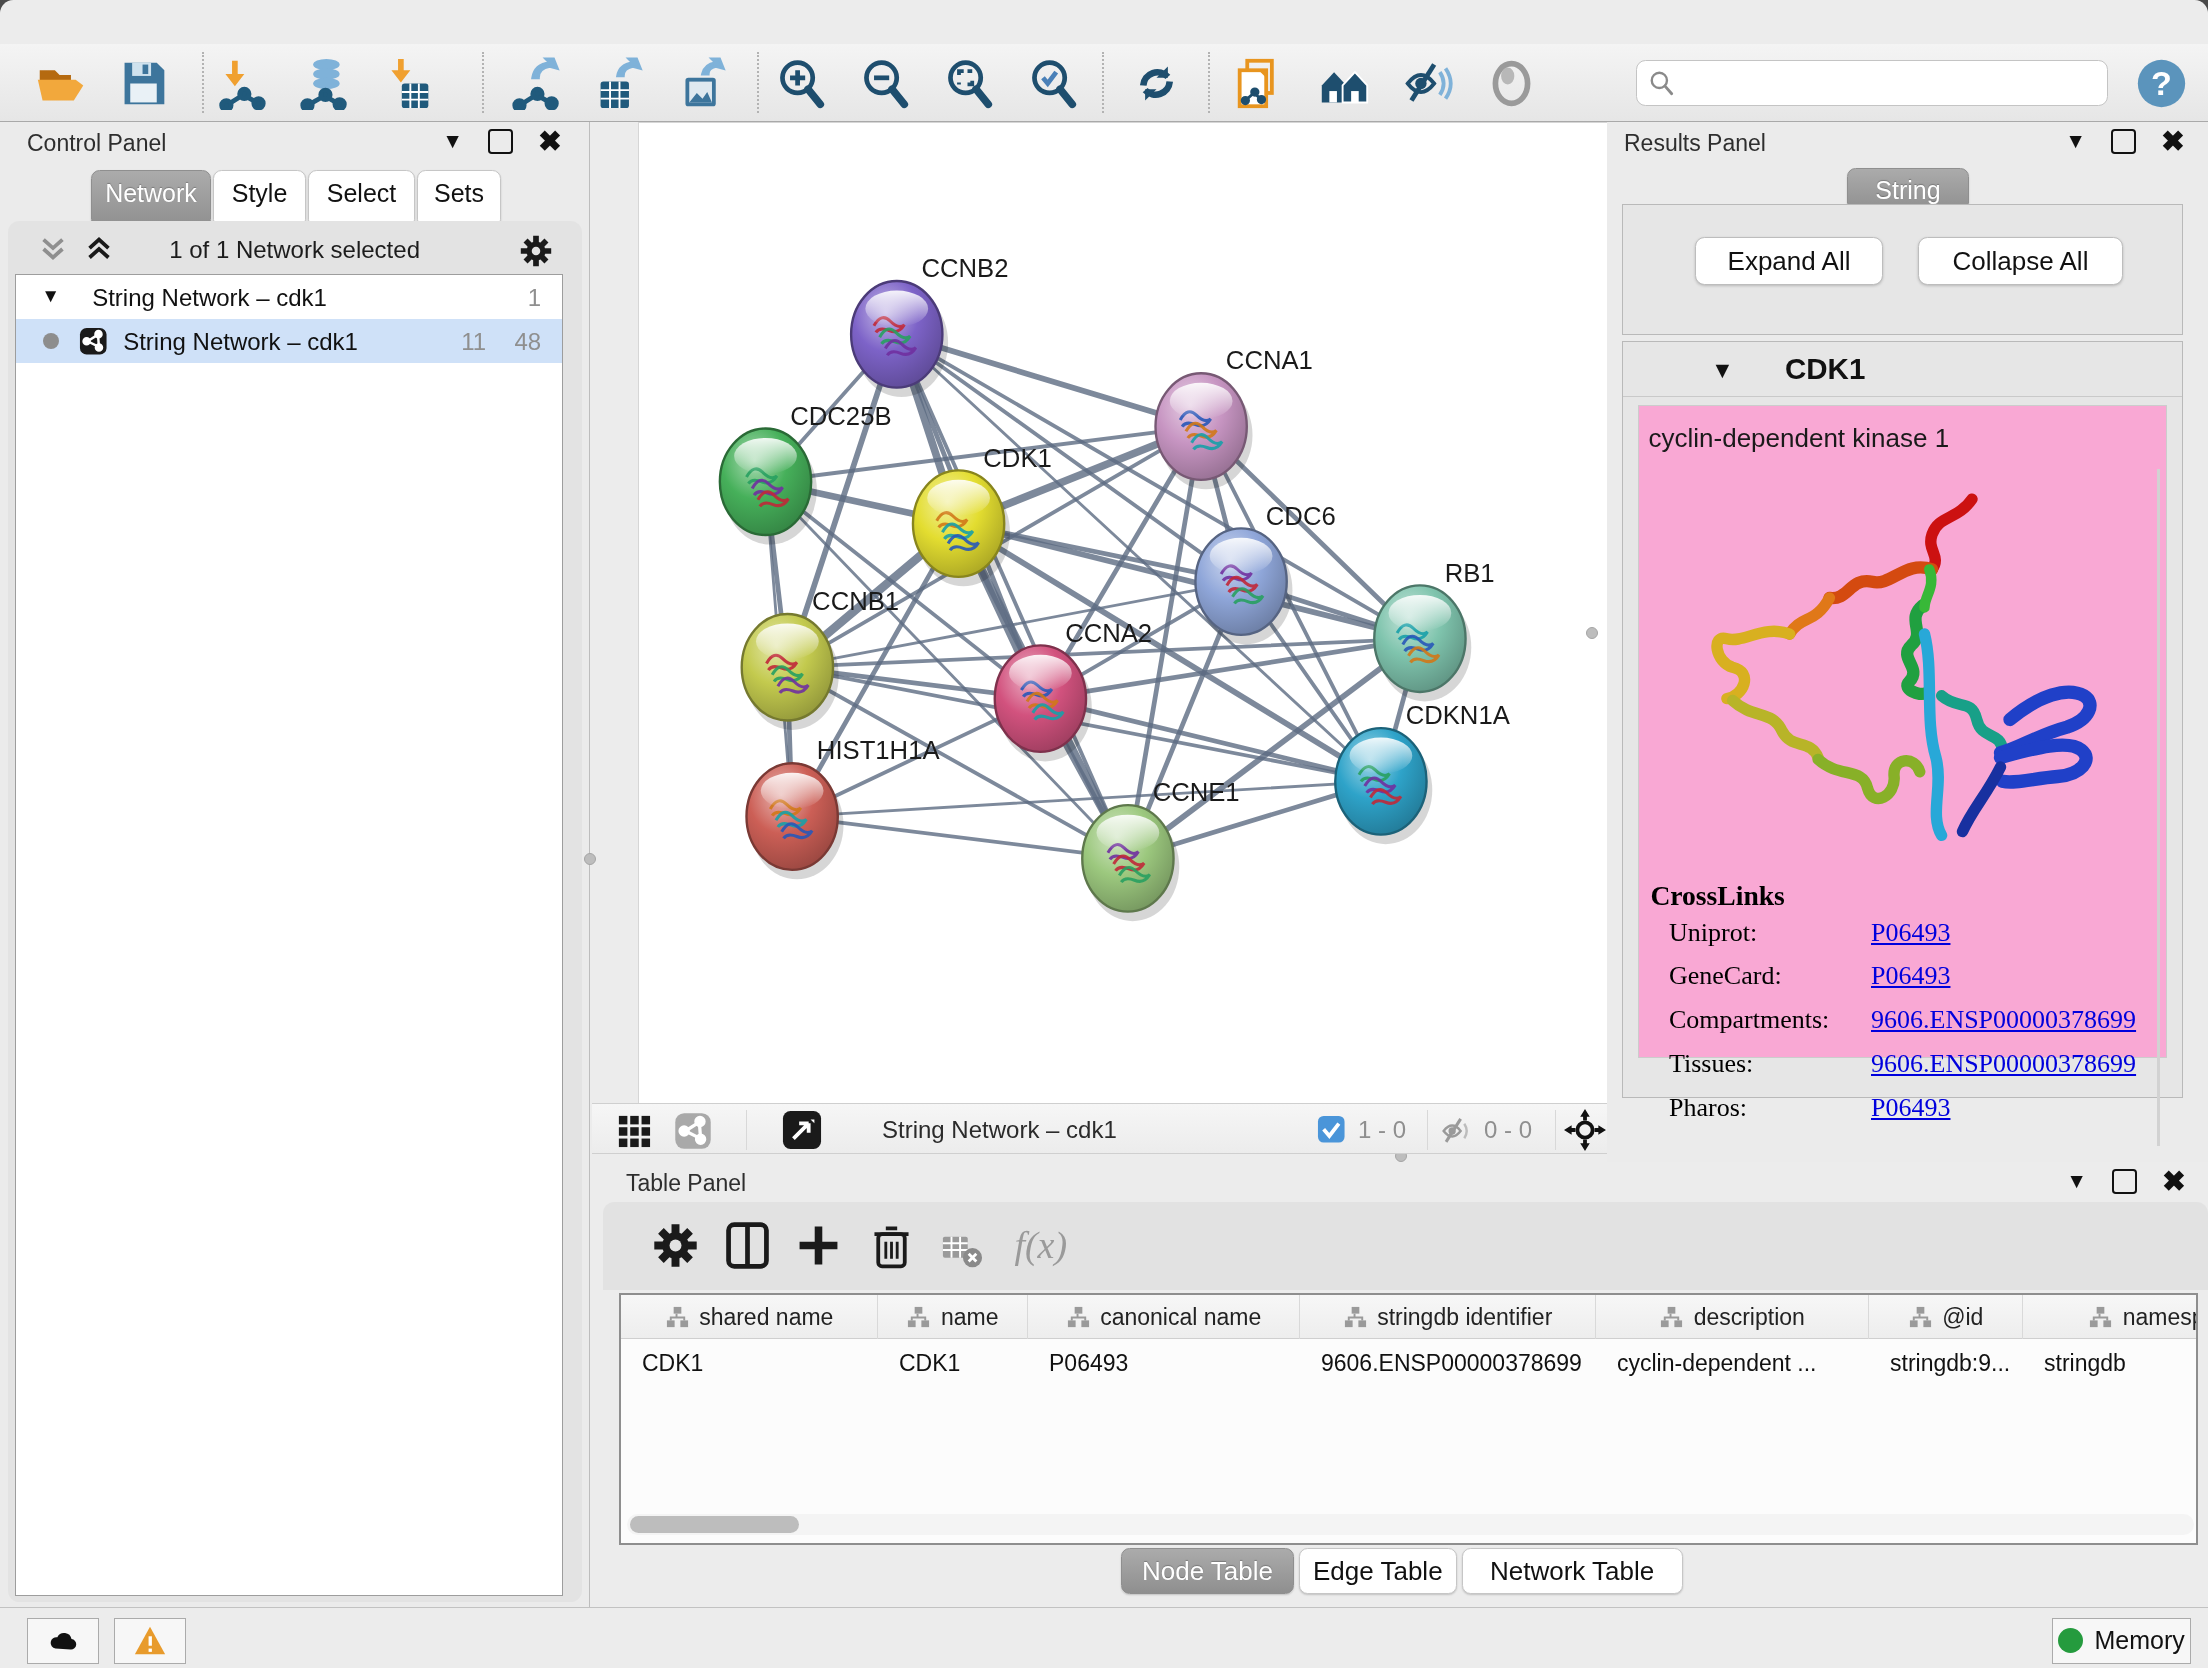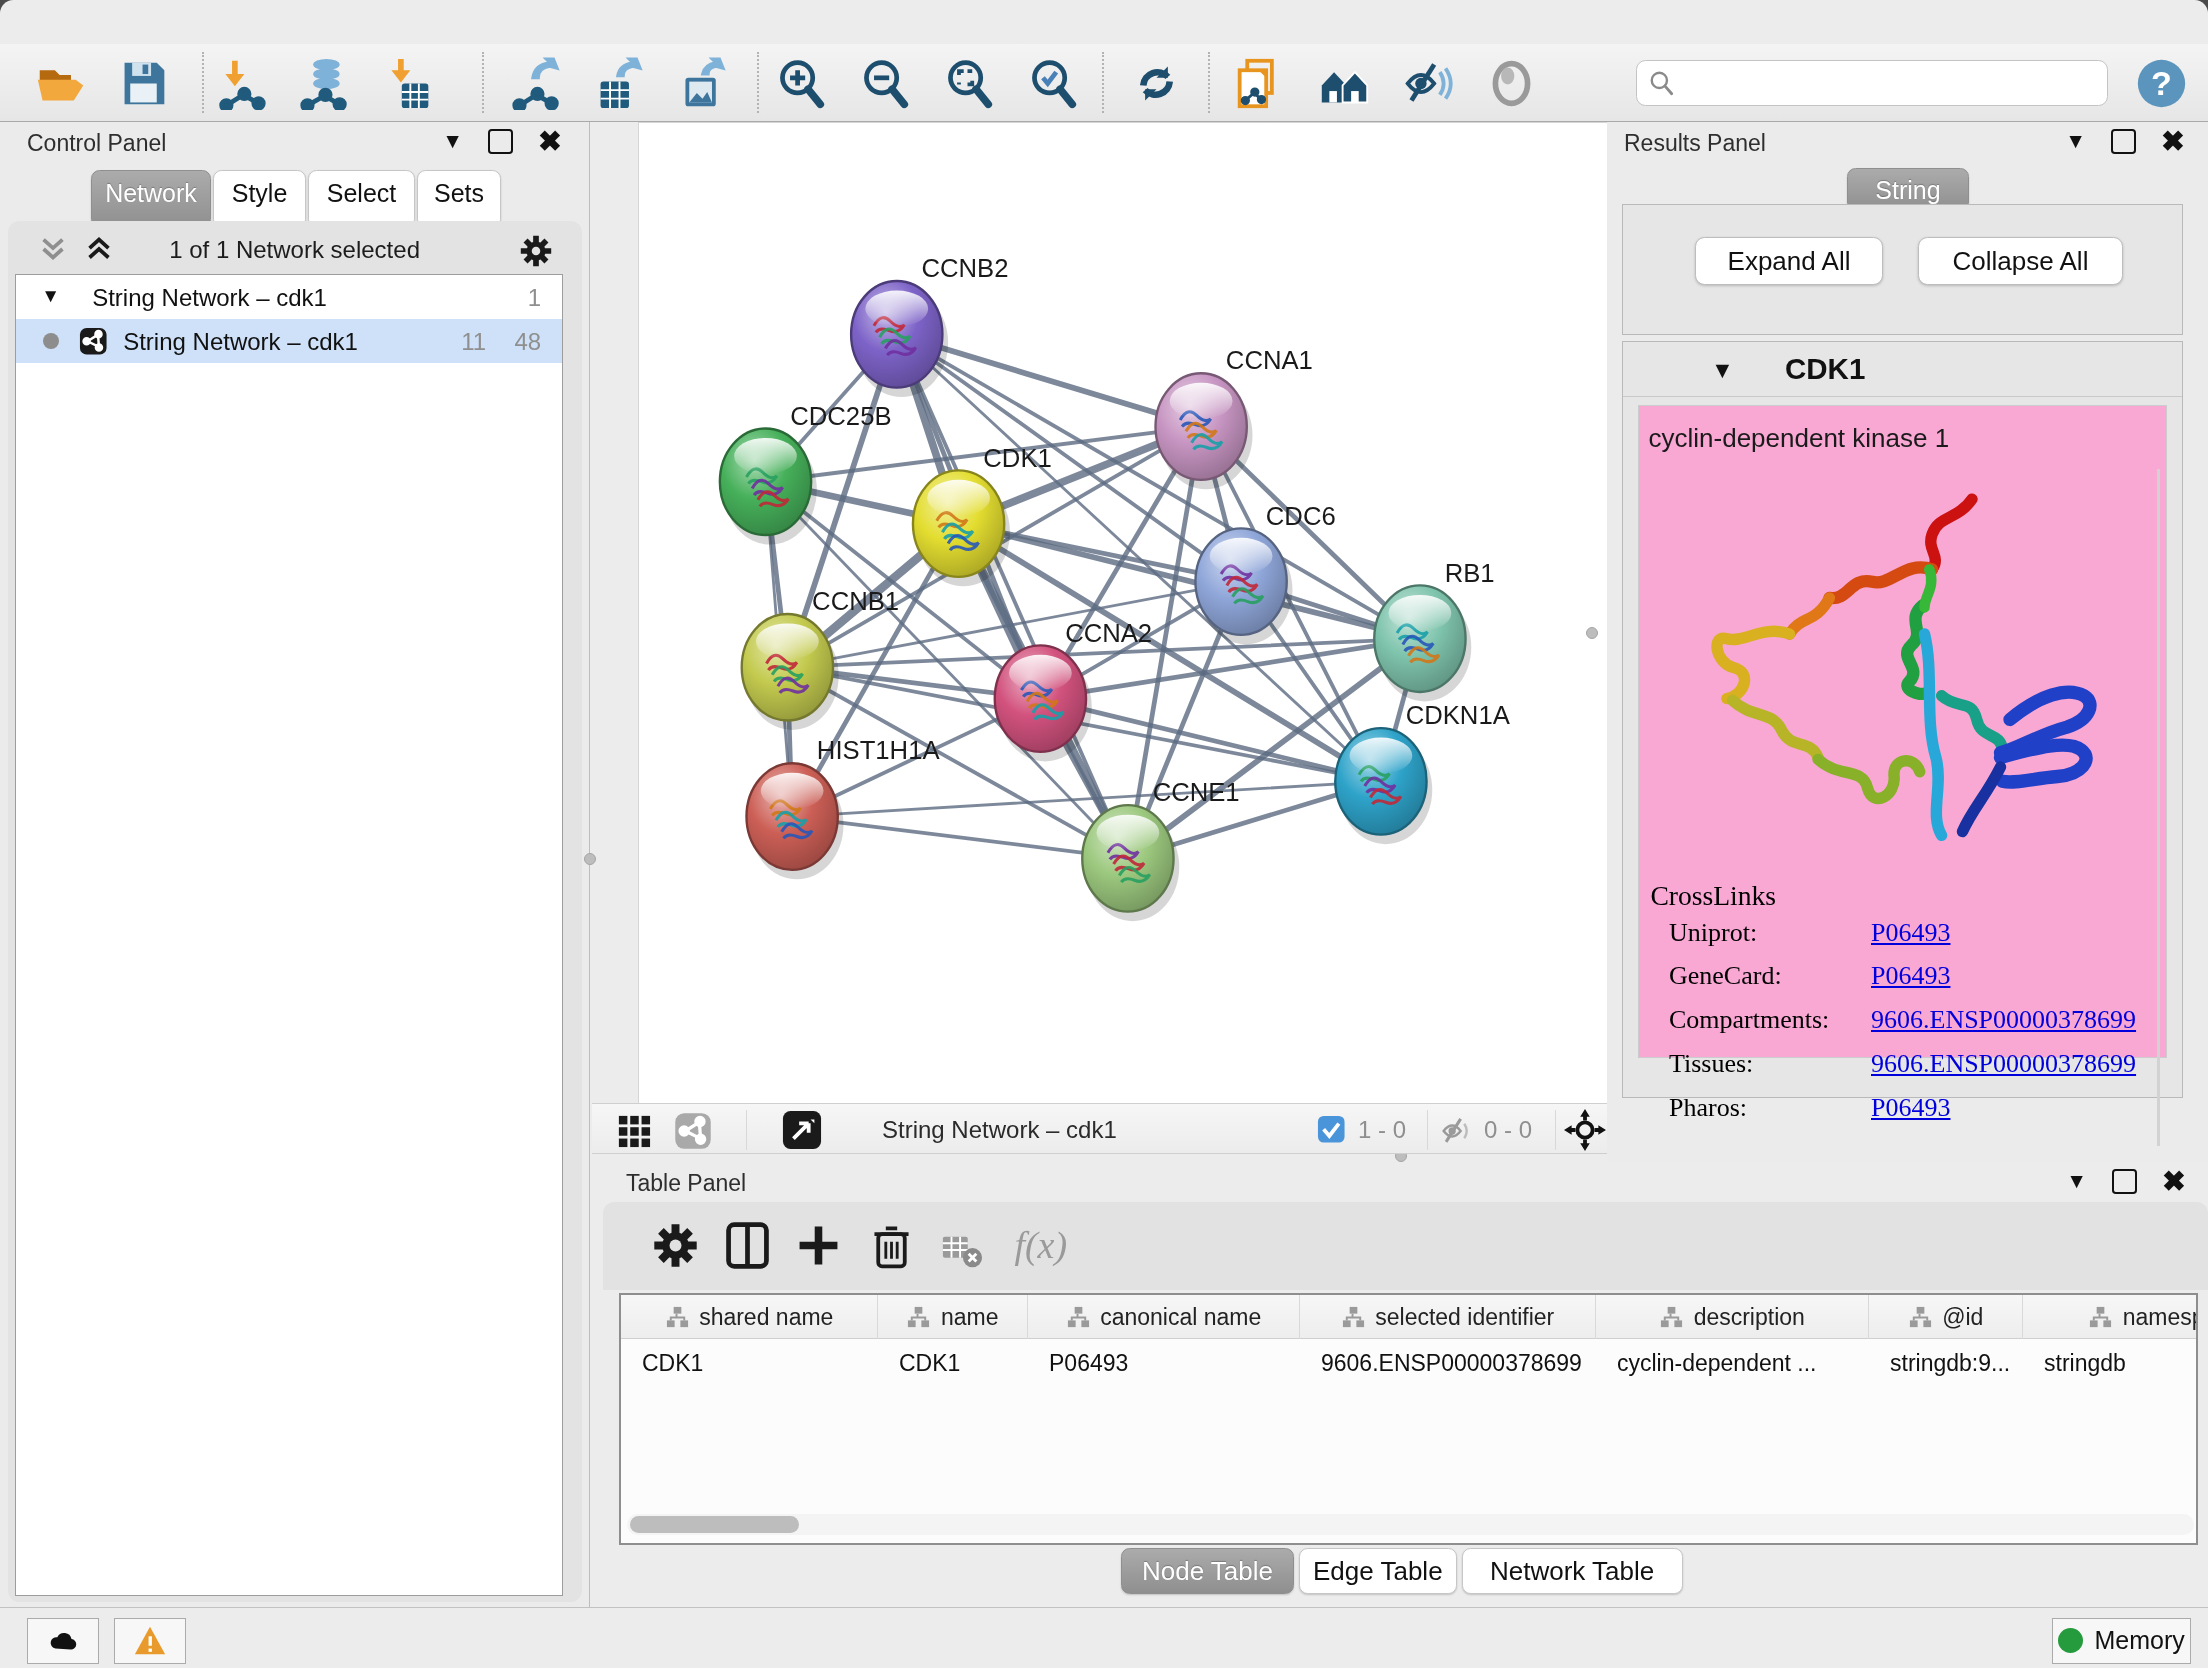--- a/index.html
+++ b/index.html
@@ -75,21 +75,21 @@
   .rp-box1 { position:absolute; left:15px; top:82px; width:561px; height:131px; background:#e6e6e6; border:1.9px solid #b9b9b9; }
   .rp-btn { position:absolute; top:32px; height:48px; background:#ffffff; border:1px solid #bdbdbd; border-radius:9.5px;
     box-shadow:0 1px 2.9px rgba(0,0,0,.2); font-size:26px; color:#111; text-align:center; }
   .rp-box2 { position:absolute; left:15px; top:219px; width:561px; height:757px; background:#e6e6e6; border:1.9px solid #b9b9b9; }
   .rp-gene-head { position:absolute; left:0; top:0; width:100%; height:55px; border-bottom:1.9px solid #c9c9c9; }
   .rp-gene-tri { position:absolute; left:88px; top:15px; font-size:23px; color:#111; }
   .rp-gene-sym { position:absolute; left:162px; top:9.5px; font-size:29.5px; font-weight:bold; color:#111; }
   .rp-gene-body { position:absolute; left:15px; top:63px; width:529px; height:653px; background:#f9a8d4; border:1px solid #cccccc; }
   .rp-desc { position:absolute; left:9.5px; top:17px; font-size:26px; color:#1a1a1a; }
   .rp-protein { position:absolute; left:38px; top:76px; width:438px; height:380px; }
-  .rp-cross-title { position:absolute; left:11.4px; top:474px; font-family:"Liberation Serif", serif; font-weight:normal; font-size:27.6px; color:#000; }
+  .rp-cross-title { position:absolute; left:11.4px; top:474px; font-family:"Liberation Serif", serif; font-weight:bold; font-size:27.6px; color:#000; }
   .rp-cl-row { position:absolute; left:30px; width:495px; height:44px; font-family:"Liberation Serif", serif; font-size:26px; }
   .rp-cl-label { position:absolute; left:0; top:0; color:#000; }
   .rp-cl-value { position:absolute; left:202px; top:0; color:#0000dd; text-decoration:underline; }
   .rp-scrolltrack { position:absolute; right:5.7px; top:63px; width:3.8px; height:677px; background:#d2d2d2; }
 
   
   .table-panel { position:absolute; left:592px; top:1162px; width:1617px; height:445px; background:#ececec; }
   .tp-title { position:absolute; left:34px; top:7.6px; }
   .tp-toolbar { position:absolute; left:11.4px; top:40px; width:1605px; height:88px; background:#e2e2e2; border-radius:11.4px 11.4px 0 0; }
   .tp-toolbar .ic { position:absolute; top:17px; width:53px; height:53px; }
@@ -777,21 +777,21 @@
           </span>
         <span class="th-cell c3">
             <svg viewBox="0 0 26 26">
               <g fill="#9a9a9a">
                 <rect x="9" y="2" width="8" height="7"></rect>
                 <rect x="2" y="16" width="8" height="7"></rect>
                 <rect x="16" y="16" width="8" height="7"></rect>
                 <path d="M12 9 v4 M6 16 v-3 h14 v3" stroke="#9a9a9a" stroke-width="2" fill="none"></path>
               </g>
             </svg>
-            <span>selected identifier</span>
+            <span>stringdb identifier</span>
           </span>
         <span class="th-cell c4">
             <svg viewBox="0 0 26 26">
               <g fill="#9a9a9a">
                 <rect x="9" y="2" width="8" height="7"></rect>
                 <rect x="2" y="16" width="8" height="7"></rect>
                 <rect x="16" y="16" width="8" height="7"></rect>
                 <path d="M12 9 v4 M6 16 v-3 h14 v3" stroke="#9a9a9a" stroke-width="2" fill="none"></path>
               </g>
             </svg>

